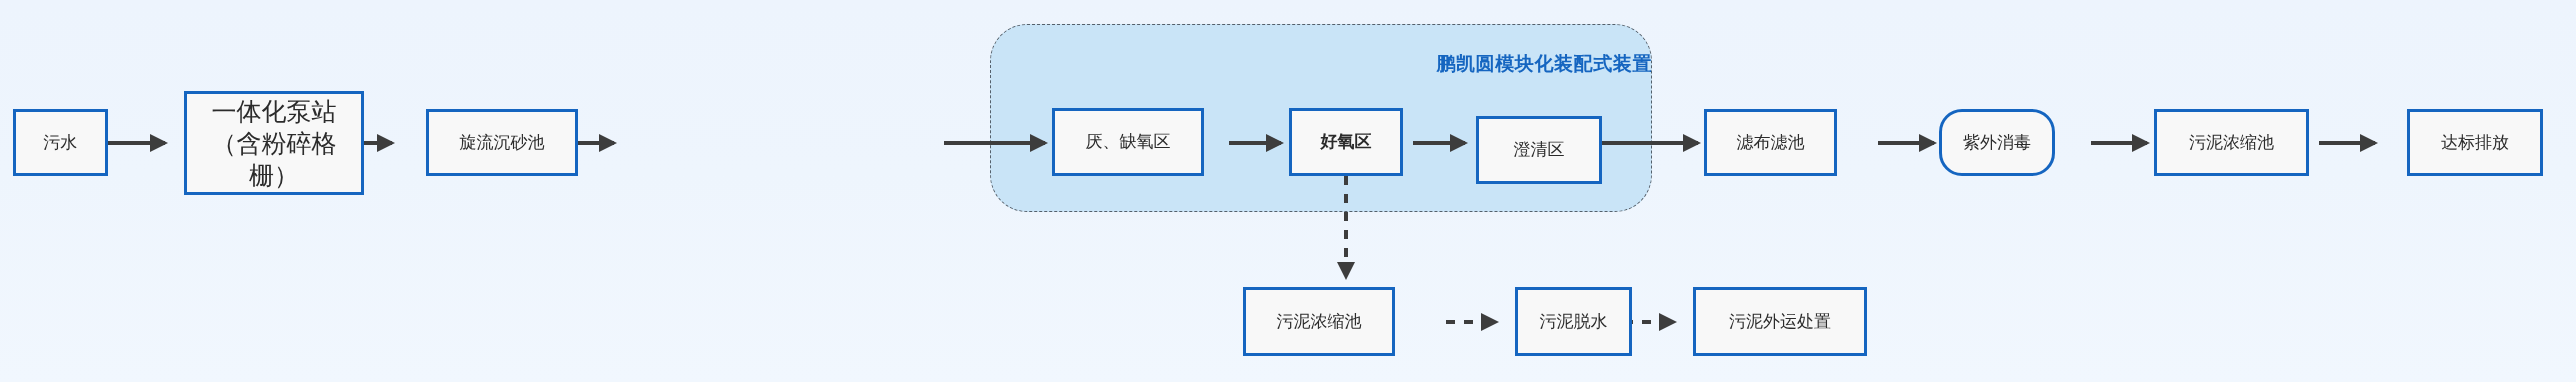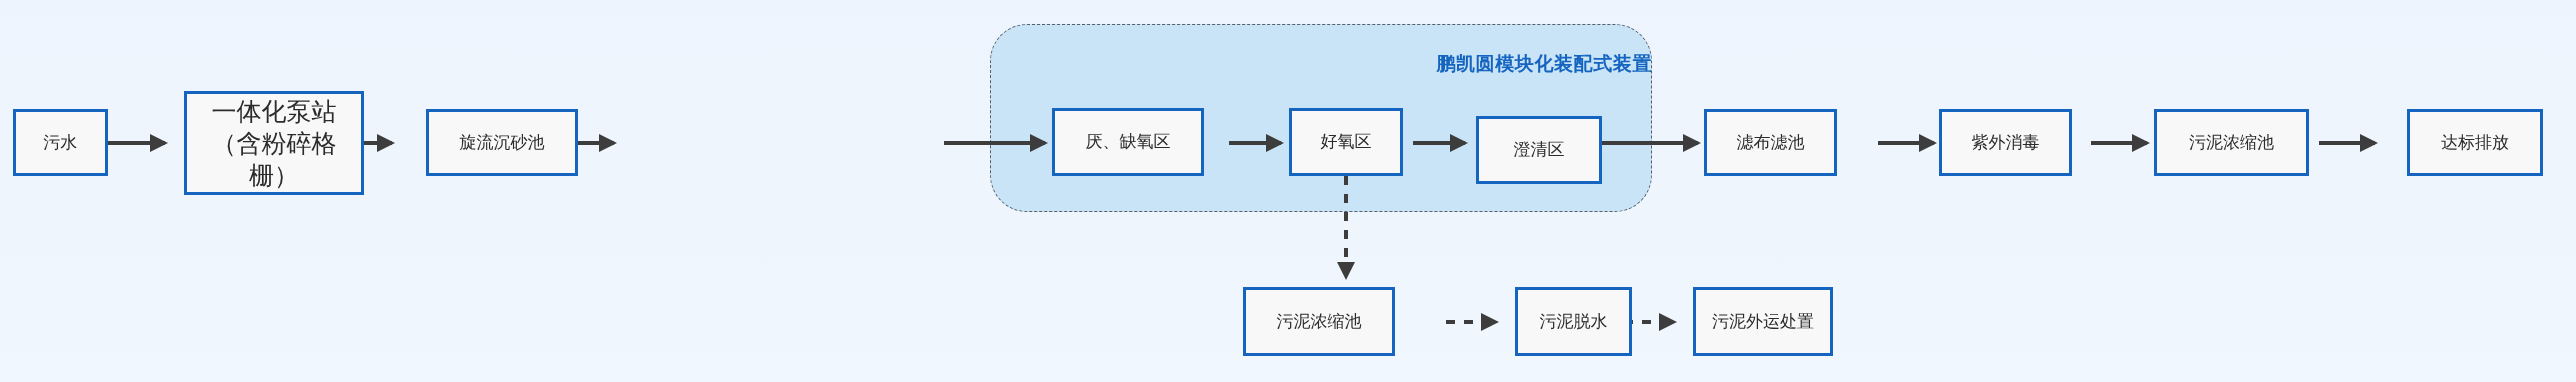--- a/index.html
+++ b/index.html
@@ -136,37 +136,37 @@
   <div class="node" style="left:12.7px;  top:109px; width:95px; height:67px;">污水</div>
 
   <div class="node tall" style="left:184px; top:91px; width:180px; height:104px;">一体化泵站
 （含粉碎格栅）</div>
 
   <div class="node" style="left:426px; top:109px; width:152px; height:67px;">旋流沉砂池</div>
 
 
   <div class="node" style="left:1052px; top:108px; width:152px; height:68px;">厌、缺氧区</div>
 
-  <div class="node" style="left:1289px; top:108px; width:114px; height:68px;">好氧区</div>
+  <div class="node" style="left:1289px; top:108px; width:114px; height:68px;font-weight:bold;">好氧区</div>
 
   <div class="node" style="left:1476px; top:116px; width:126px; height:68px;">澄清区</div>
 
   <div class="node" style="left:1704px; top:109px; width:133px; height:67px;">滤布滤池</div>
 
-  <div class="node" style="left:1939px; top:109px; width:133px; height:67px;">紫外消毒</div>
+  <div class="node" style="left:1939px; top:109px; width:116px; height:67px;border-radius:23px;">紫外消毒</div>
 
   <div class="node" style="left:2154px; top:109px; width:155px; height:67px;">污泥浓缩池</div>
 
   <div class="node" style="left:2407px; top:109px; width:136px; height:67px;">达标排放</div>
 
   <div class="arrow-down" style="left:1344px; top:176px; height:94px;"></div>
 
   <div class="arrow-dashed" style="left:1446px; top:320px; width:49px;"></div>
   <div class="arrow-dashed" style="left:1624px; top:320px; width:49px;"></div>
 
   <div class="node" style="left:1243px; top:287px; width:152px; height:69px;">污泥浓缩池</div>
 
   <div class="node" style="left:1515px; top:287px; width:117px; height:69px;">污泥脱水</div>
 
-  <div class="node" style="left:1693px; top:287px; width:140px; height:69px;">污泥外运处置</div>
+  <div class="node" style="left:1693px; top:287px; width:174px; height:69px;">污泥外运处置</div>
 
 </div>
 
 
 </body></html>

